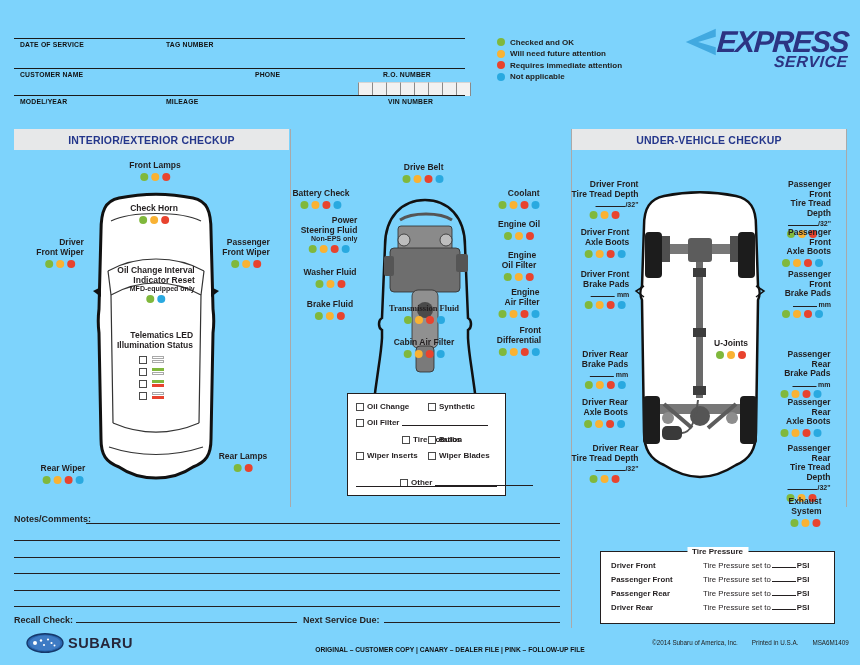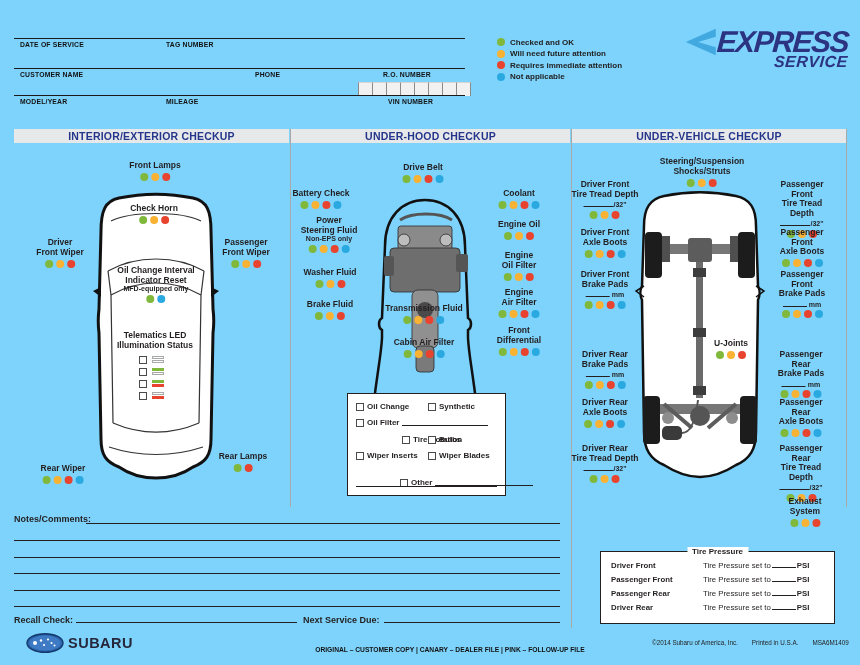--- a/index.html
+++ b/index.html
@@ -22,25 +22,25 @@
   .legend-row .dots{margin-top:0;}
   .legend-row .lbl{font-size:8px;font-weight:700;color:#222;white-space:nowrap;}
 
   
   .logo{position:absolute;display:flex;flex-direction:column;align-items:flex-end;}
   .logo-top{display:flex;align-items:center;}
   .logo-express{font-size:30px;font-weight:700;font-style:italic;color:#2C3482;letter-spacing:-1.5px;line-height:1;transform:skewX(-4deg);}
   .logo-service{font-size:16px;font-weight:700;font-style:italic;color:#2C3482;letter-spacing:.5px;line-height:1;margin-top:-3px;transform:skewX(-4deg);}
 
   
-  .colhdr{position:absolute;height:14px;background:#E7E8E9;display:flex;align-items:center;justify-content:center;}
+  .colhdr{position:absolute;height:21px;background:#E7E8E9;display:flex;align-items:center;justify-content:center;}
   .colhdr span{font-size:10.5px;font-weight:700;color:#24368B;letter-spacing:.2px;}
 
   
-  .chk{position:absolute;transform:translateX(-50%);text-align:center;}
+  .chk{position:absolute;transform:translateX(-50%);text-align:right;}
   .chk .lbl{font-size:8.5px;font-weight:700;line-height:1.13;white-space:pre-line;color:#231F20;}
   .chk .sub{font-size:7px;font-weight:700;color:#231F20;}
   .chk .val{font-size:7px;font-weight:700;margin-top:1px;white-space:nowrap;}
   .blank{display:inline-block;border-bottom:1px solid #231F20;height:6px;vertical-align:baseline;}
   .w30{width:30px;} .w24{width:24px;}
   .dots{display:flex;justify-content:center;gap:3px;margin-top:2.5px;}
   .dot{width:8px;height:8px;border-radius:50%;}
 
   
   .ledlist{position:absolute;display:flex;flex-direction:column;gap:3px;}
@@ -135,23 +135,20 @@
       <svg width="36" height="30" viewBox="0 0 40 34" style="position:static;">
         <path d="M39,2 L5,17 L39,32 L39,23 L19,17 L39,11 Z" fill="#41A9E0"></path>
       </svg>
       <span class="logo-express">EXPRESS</span>
     </div>
     <span class="logo-service">SERVICE</span>
   </div>
 
   <div class="colhdr" style="left:14px;top:129px;width:275px;">
     <span>INTERIOR/EXTERIOR CHECKUP</span>
-  </div>
-  <div class="colhdr" style="left:291px;top:129px;width:279px;">
-    <span>UNDER-HOOD CHECKUP</span>
   </div>
   <div class="colhdr" style="left:572px;top:129px;width:274px;">
     <span>UNDER-VEHICLE CHECKUP</span>
   </div>
 
   <div class="vline" style="left:290px;top:129px;height:378px;"></div>
   <div class="vline" style="left:571px;top:129px;height:499px;"></div>
   <div class="vline" style="left:846px;top:129px;height:378px;"></div>
 
   <svg style="left:91px;top:191px;" width="130" height="290" viewBox="0 0 130 290">
@@ -359,21 +356,21 @@
   <div class="chk" style="left:519px;top:326px;">
     <div class="lbl">Front
 Differential</div>
     <div class="dots">
         <span class="dot" style="background: rgb(128, 184, 60);"></span>
         <span class="dot" style="background: rgb(249, 178, 51);"></span>
         <span class="dot" style="background: rgb(232, 67, 46);"></span>
         <span class="dot" style="background: rgb(41, 169, 224);"></span>
       </div>
   </div>
-  <div class="chk" style="left:424px;top:304px;">
+  <div class="chk" style="left:424px;top:304px;font-family:Liberation Serif, serif;">
     <div class="lbl">Transmission Fluid</div>
     <div class="dots">
         <span class="dot" style="background: rgb(128, 184, 60);"></span>
         <span class="dot" style="background: rgb(249, 178, 51);"></span>
         <span class="dot" style="background: rgb(232, 67, 46);"></span>
         <span class="dot" style="background: rgb(41, 169, 224);"></span>
       </div>
   </div>
   <div class="chk" style="left:424px;top:338px;">
     <div class="lbl">Cabin Air Filter</div>
@@ -441,29 +438,20 @@
     <circle cx="36" cy="230" r="6" fill="#8d8d8d"></circle>
     <circle cx="100" cy="230" r="6" fill="#8d8d8d"></circle>
     <rect x="30" y="238" width="20" height="14" rx="5" fill="#3a3a3a"></rect>
     <path d="M50,245 C60,245 64,230 66,212" stroke="#555" stroke-width="2" fill="none"></path>
     <rect x="13" y="44" width="17" height="46" rx="4" fill="#1c1c1c"></rect>
     <rect x="106" y="44" width="17" height="46" rx="4" fill="#1c1c1c"></rect>
     <rect x="11" y="208" width="17" height="48" rx="4" fill="#1c1c1c"></rect>
     <rect x="108" y="208" width="17" height="48" rx="4" fill="#1c1c1c"></rect>
   </svg>
 
-  <div class="chk" style="left:702px;top:157px;">
-    <div class="lbl">Steering/Suspension
-Shocks/Struts</div>
-    <div class="dots">
-        <span class="dot" style="background: rgb(128, 184, 60);"></span>
-        <span class="dot" style="background: rgb(249, 178, 51);"></span>
-        <span class="dot" style="background: rgb(232, 67, 46);"></span>
-      </div>
-  </div>
   <div class="chk" style="left:605px;top:180px;">
     <div class="lbl">Driver Front
 Tire Tread Depth</div>
     <div class="val"><span class="blank w30"></span><span>/32"</span></div>
     <div class="dots">
         <span class="dot" style="background: rgb(128, 184, 60);"></span>
         <span class="dot" style="background: rgb(249, 178, 51);"></span>
         <span class="dot" style="background: rgb(232, 67, 46);"></span>
       </div>
   </div>

